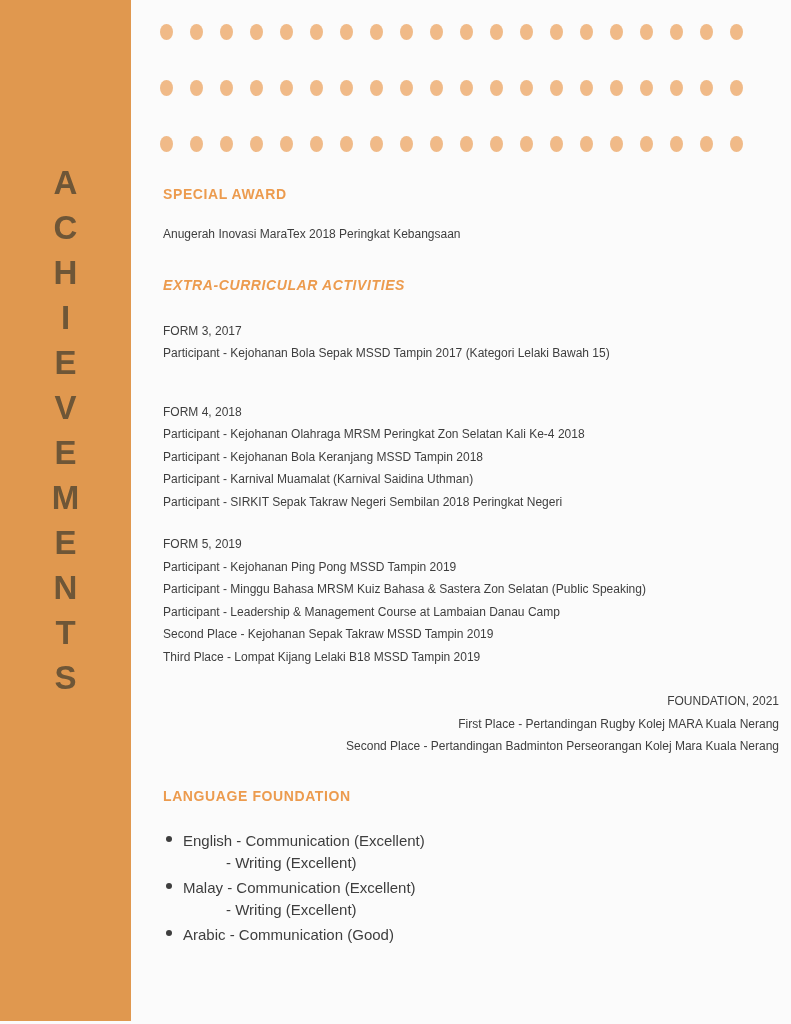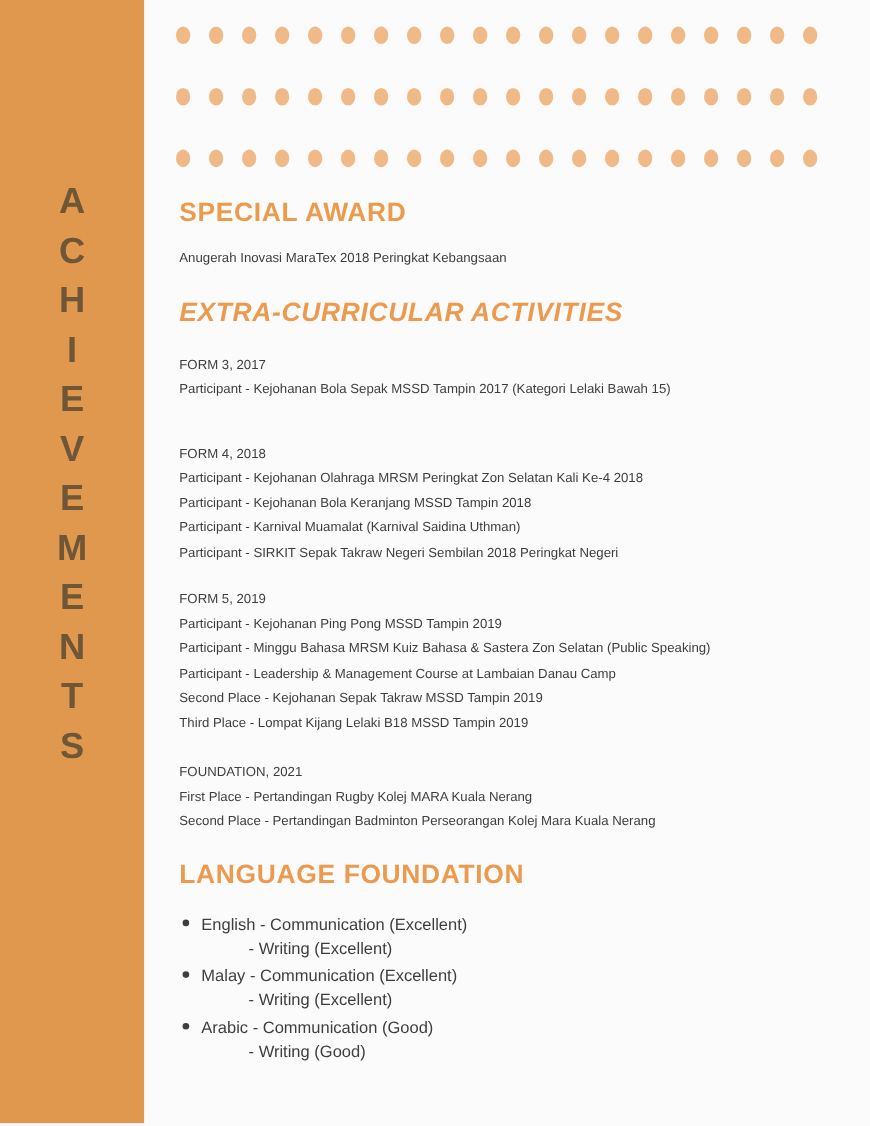--- a/index.html
+++ b/index.html
@@ -49,21 +49,21 @@
   }
   .dot-row { display: flex; justify-content: space-between; height: 16px; }
   .dot {
     width: 13px; height: 16px;
     border-radius: 50%;
     background: var(--dot, #F0BA88);
   }
 
   .heading {
     margin: 0;
-    font-size: 24px;
+    font-size: 14px;
     line-height: 20px;
     letter-spacing: 0.6px;
     font-weight: bold;
     color: var(--heading, #EC9B4E);
     white-space: nowrap;
   }
   .h-special { margin-top: 32px; }
   .h-extra   { margin-top: 29px; font-style: italic; }
   .h-lang    { margin-top: 28px; }
 
@@ -72,21 +72,21 @@
     font-size: 12px;
     line-height: 22.5px;
     color: var(--body-text, #3E3E3E);
     white-space: nowrap;
   }
   .award-line { margin-top: 19px; }
 
   .group-f3 { margin-top: 25px; }
   .group-f4 { margin-top: 36px; }
   .group-f5 { margin-top: 20px; }
-  .group-fd { margin-top: 22px; }
+  .group-fd { margin-top: 22px; text-align: right; }
 
   .lang-list {
     list-style: none;
     margin: 23px 0 0 0;
     padding: 0;
   }
   .lang-item { display: flex; }
   .bullet {
     flex: 0 0 auto;
     width: 6px; height: 6px;
@@ -243,19 +243,18 @@
         <span class="bullet"></span>
         <div>
           <p class="lang-line">Malay - Communication (Excellent)</p>
           <p class="lang-line lang-sub">- Writing (Excellent)</p>
         </div>
       </li>
       <li class="lang-item">
         <span class="bullet"></span>
         <div>
           <p class="lang-line">Arabic - Communication (Good)</p>
-          <p class="lang-line lang-sub">- Writing (Good)</p>
         </div>
       </li>
     </ul>
 
   </main>
 </div>
 
 </body></html>

